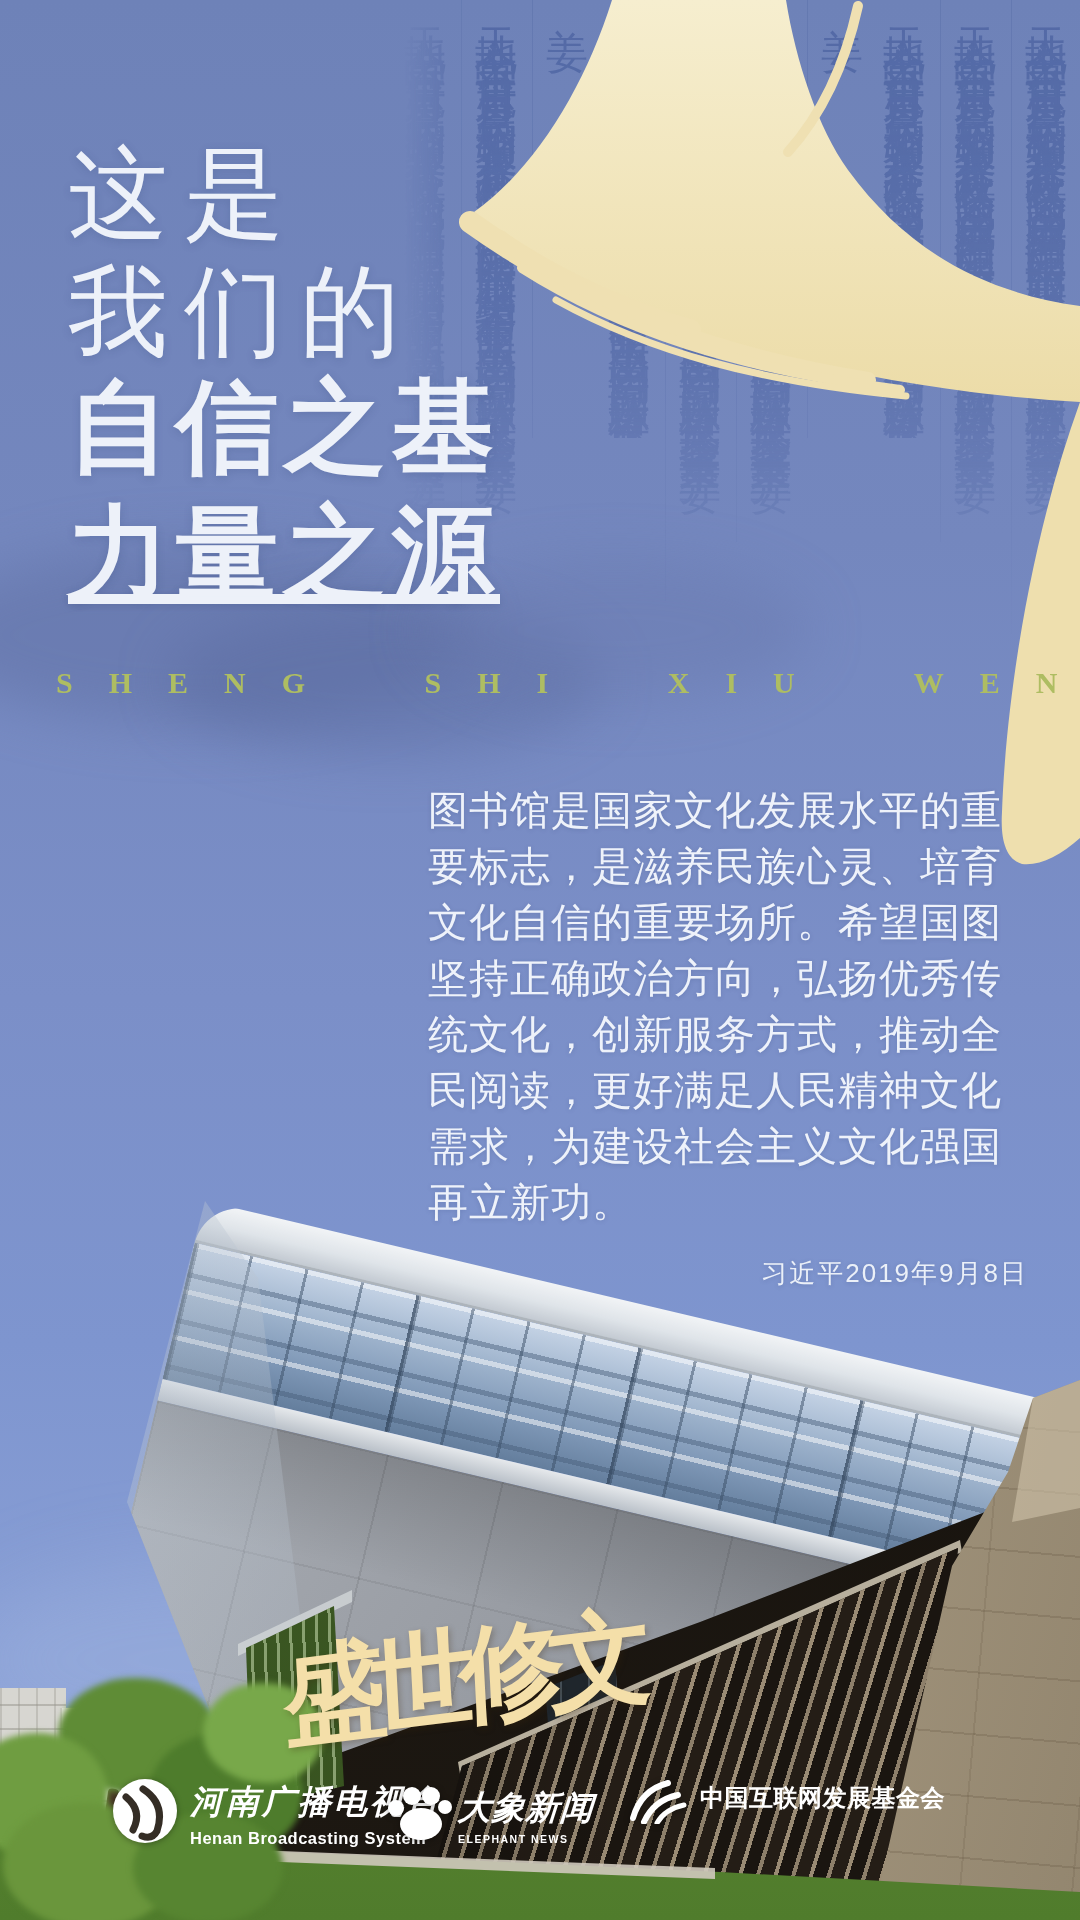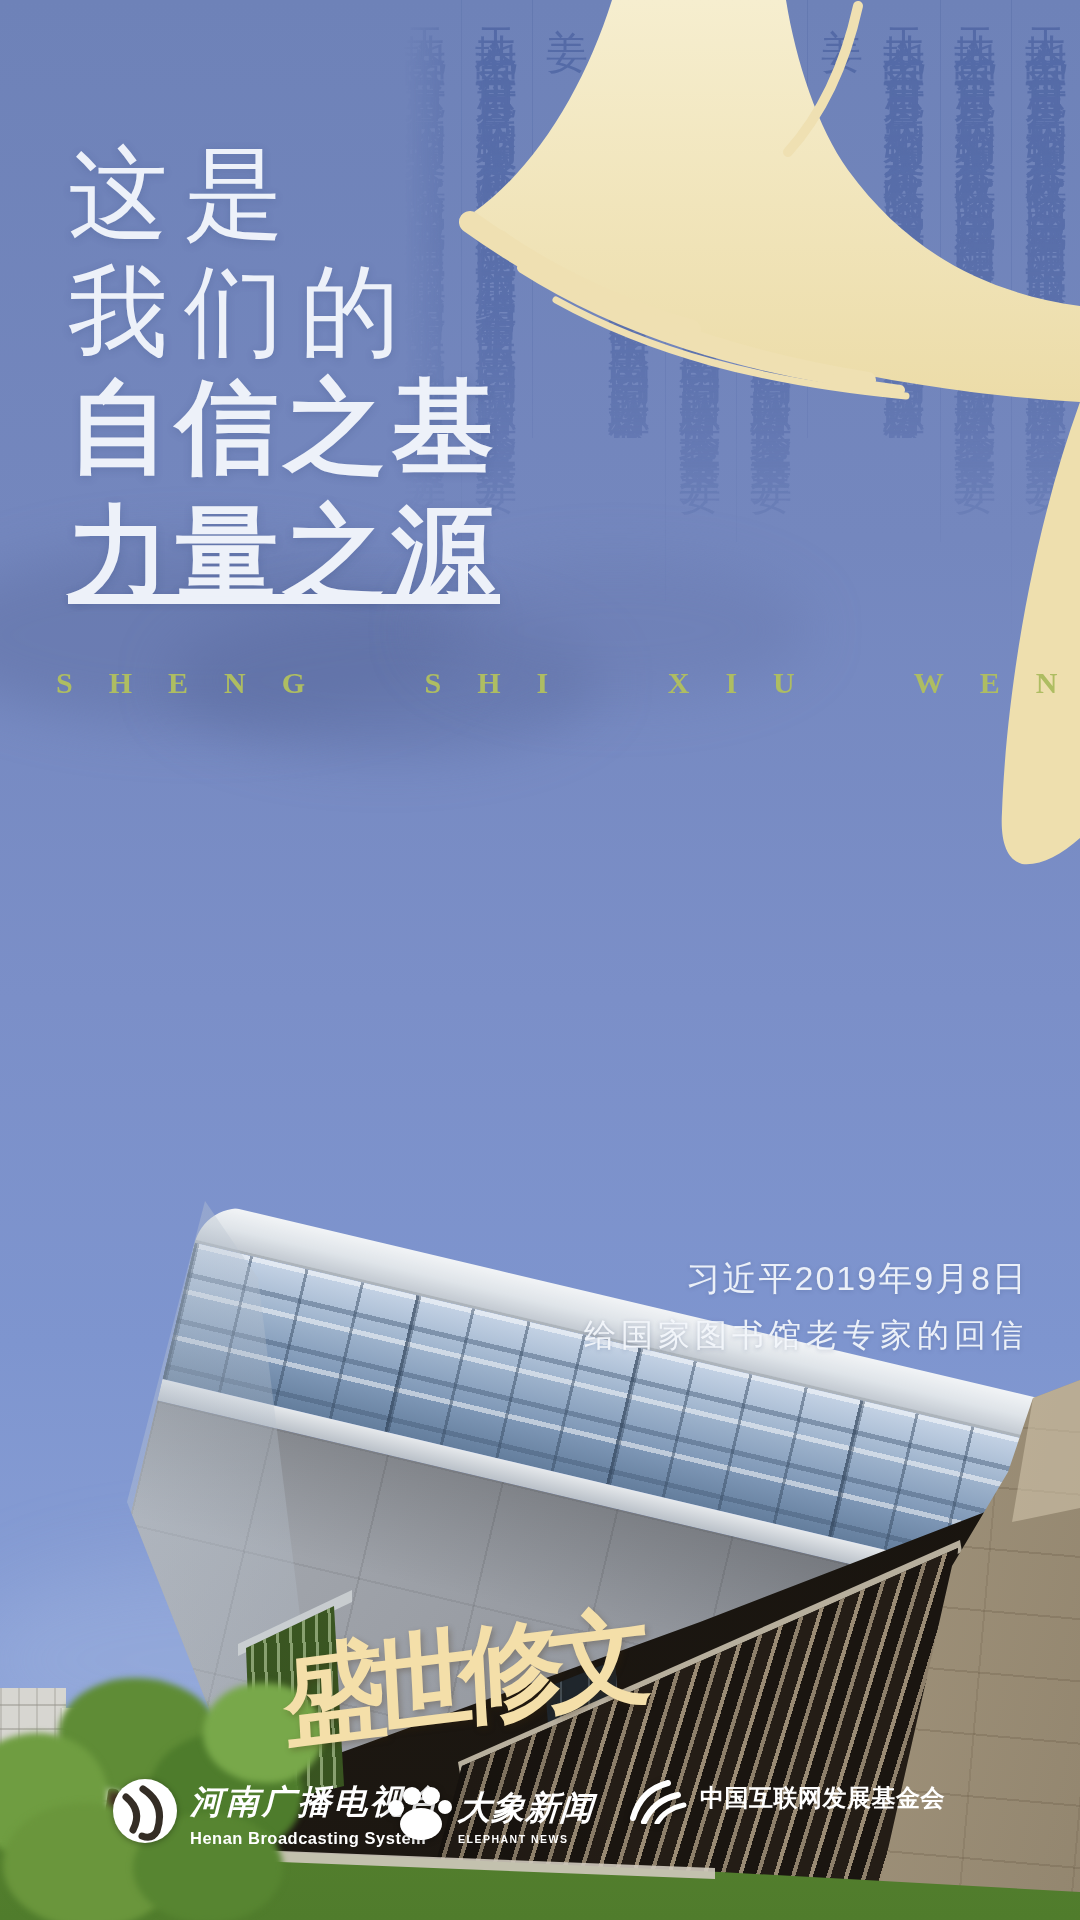--- a/index.html
+++ b/index.html
@@ -44,21 +44,21 @@
   .sheng{position:absolute; left:56px; top:666px; white-space:nowrap;
     font-family:"Liberation Serif", serif; font-size:30px; font-weight:600;
     color:#aebd62; letter-spacing:36px; word-spacing:40px;}
 
   .quote{position:absolute; left:428px; top:782px; width:630px;
     font-size:40px; line-height:56px; letter-spacing:1px; color:#eef2fa;
     white-space:pre-line; text-shadow:0 1px 4px rgba(50,70,120,.22);}
 
   .attribution{position:absolute; right:52px; top:1256px; text-align:right;
     color:rgba(244,247,252,.93); text-shadow:0 1px 4px rgba(50,70,120,.25);}
-  .attr1{font-size:34px; letter-spacing:2px;}
+  .attr1{font-size:26px; letter-spacing:2px;}
   .attr2{font-size:32px; letter-spacing:5px; margin-top:12px;}
 
   
   .bldg-white-a{clip-path:polygon(0 1688px,66px 1688px,66px 1868px,0 1868px);
     background:
       repeating-linear-gradient(180deg, rgba(150,148,140,.5) 0 2px, transparent 2px 24px),
       repeating-linear-gradient(90deg, rgba(150,148,140,.35) 0 2px, transparent 2px 18px),
       #d7d6d1;}
   .bldg-white-b{clip-path:polygon(60px 1708px,196px 1706px,196px 1862px,60px 1862px);
     background:
@@ -224,24 +224,31 @@
     <div class="blob" style="left:255px;top:35px;width:120px;height:100px;background:#78a84a;border-radius:50% 50% 46% 54%/52%;"></div>
   </div>
 
   <div class="title t-light t2">我们的</div>
   <div class="title t-light t1">这是</div>
   <div class="title t-bold t3">自信之基</div>
   <div class="title t-bold t4">力量之源</div>
 
   <div class="sheng">SHENG SHI XIU WEN</div>
 
+  <div class="quote">图书馆是国家文化发展水平的重
+要标志，是滋养民族心灵、培育
+文化自信的重要场所。希望国图
+坚持正确政治方向，弘扬优秀传
+统文化，创新服务方式，推动全
+民阅读，更好满足人民精神文化
+需求，为建设社会主义文化强国
+再立新功。</div>
 
   <div class="attribution">
     <div class="attr1">习近平2019年9月8日</div>
-    <div class="attr2">给国家图书馆老专家的回信</div>
   </div>
 
   <div class="calligraphy">盛世修文</div>
 
   <div class="footer">
 
     <svg class="f-item logo-shadow" style="left:112px;top:10px;" width="66" height="66" viewBox="0 0 66 66">
       <circle cx="33" cy="33" r="32" fill="#ffffff"></circle>
       <path d="M14,19 Q31,33 21,52" stroke="#342d25" stroke-width="7" fill="none" stroke-linecap="round"></path>
       <path d="M31,11 Q54,26 45,53 Q40,62 30,58" stroke="#342d25" stroke-width="7" fill="none" stroke-linecap="round"></path>

